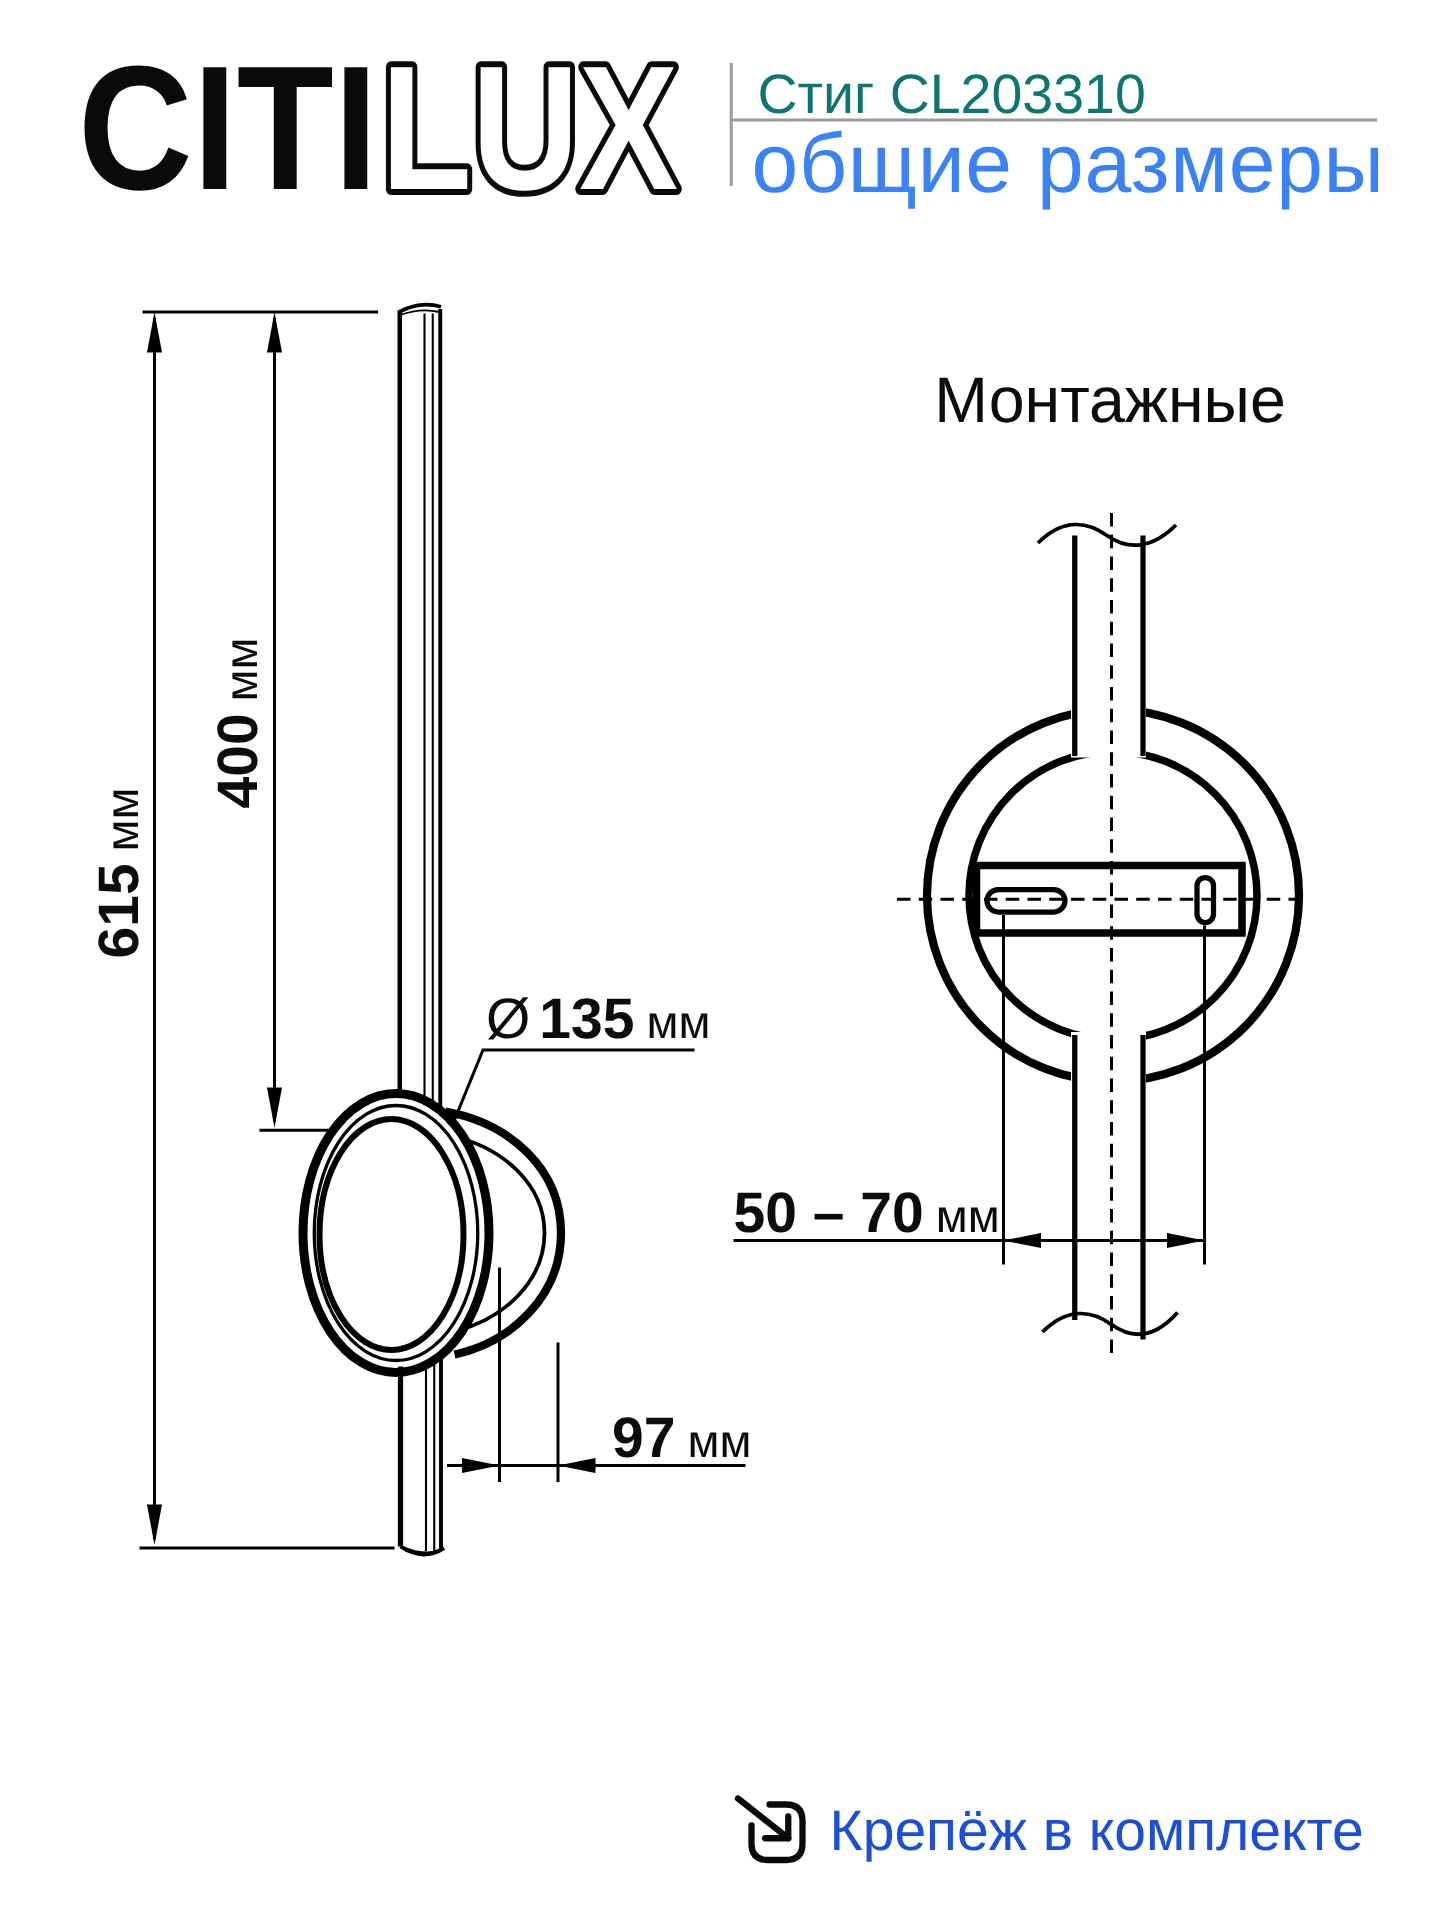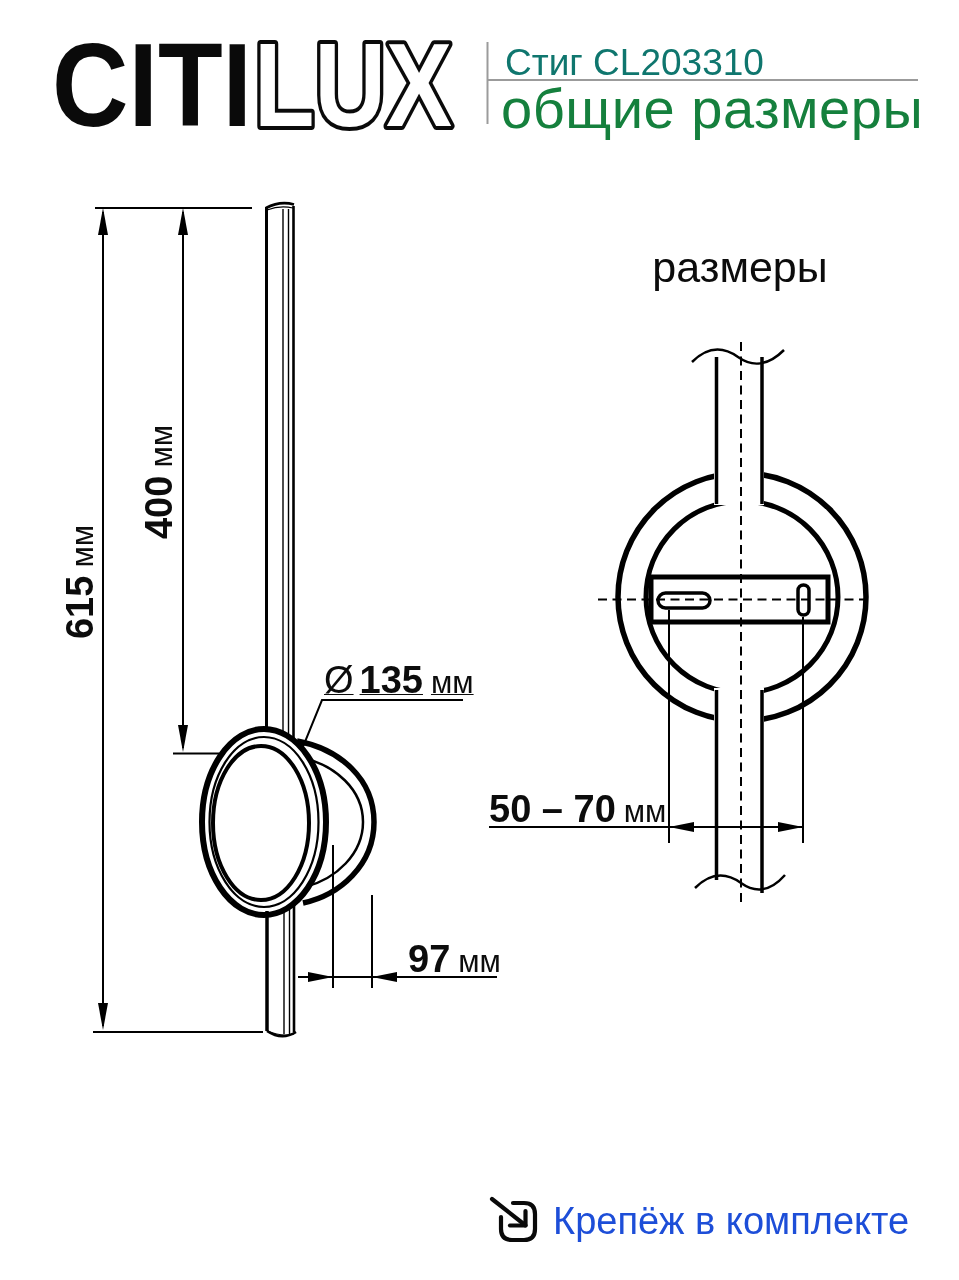--- a/index.html
+++ b/index.html
@@ -10,21 +10,21 @@
     overflow:hidden;
     font-family:"Liberation Sans","DejaVu Sans",sans-serif;
     color:#0f0f0f;
   }
   .abs{position:absolute;white-space:nowrap;}
   svg{display:block;}
   .draw-svg{position:absolute;left:0;top:0;}
 
   
   .model{left:505px;top:44px;font-size:37px;line-height:1;color:#0f766e;}
-  .subtitle{left:501px;top:81px;font-size:56px;line-height:1;letter-spacing:.5px;color:#15803d;}
+  .subtitle{left:501px;top:81px;font-size:56px;line-height:1;letter-spacing:.5px;color:#3b82f6;}
 
   
   .dim-label{line-height:1;color:#0c0c0c;}
   .dim-label .val{font-size:38px;font-weight:700;}
   .dim-label .unit{font-size:31px;font-weight:400;margin-left:8px;}
   .dim-label .sym{font-size:38px;font-weight:400;margin-right:6px;}
   .rot{transform:translate(-50%,-50%) rotate(-90deg);}
 
   .mount-title{
     left:740px;top:243px;transform:translateX(-50%);
@@ -151,31 +151,31 @@
   <div class="abs subtitle">общие размеры</div>
 
   <div class="abs dim-label rot" style="left:80px;top:582px;">
     <span class="val">615</span><span class="unit">мм</span>
   </div>
 
   <div class="abs dim-label rot" style="left:159px;top:482px;">
     <span class="val">400</span><span class="unit">мм</span>
   </div>
 
-  <div class="abs dim-label" style="left:324px;top:661px;text-decoration:underline;">
+  <div class="abs dim-label" style="left:324px;top:661px;">
     <span class="sym">Ø</span><span class="val">135</span><span class="unit">мм</span>
   </div>
 
   <div class="abs dim-label" style="left:408px;top:940px;">
     <span class="val">97</span><span class="unit">мм</span>
   </div>
 
   <div class="abs dim-label" style="left:489px;top:790px;">
     <span class="val">50 – 70</span><span class="unit">мм</span>
   </div>
 
   <div class="abs mount-title">
-    <div>размеры</div>
+    <div>Монтажные</div>
   </div>
 
   <div class="abs footer-note">Крепёж в комплекте</div>
 
 </div>
 
 </body></html>

